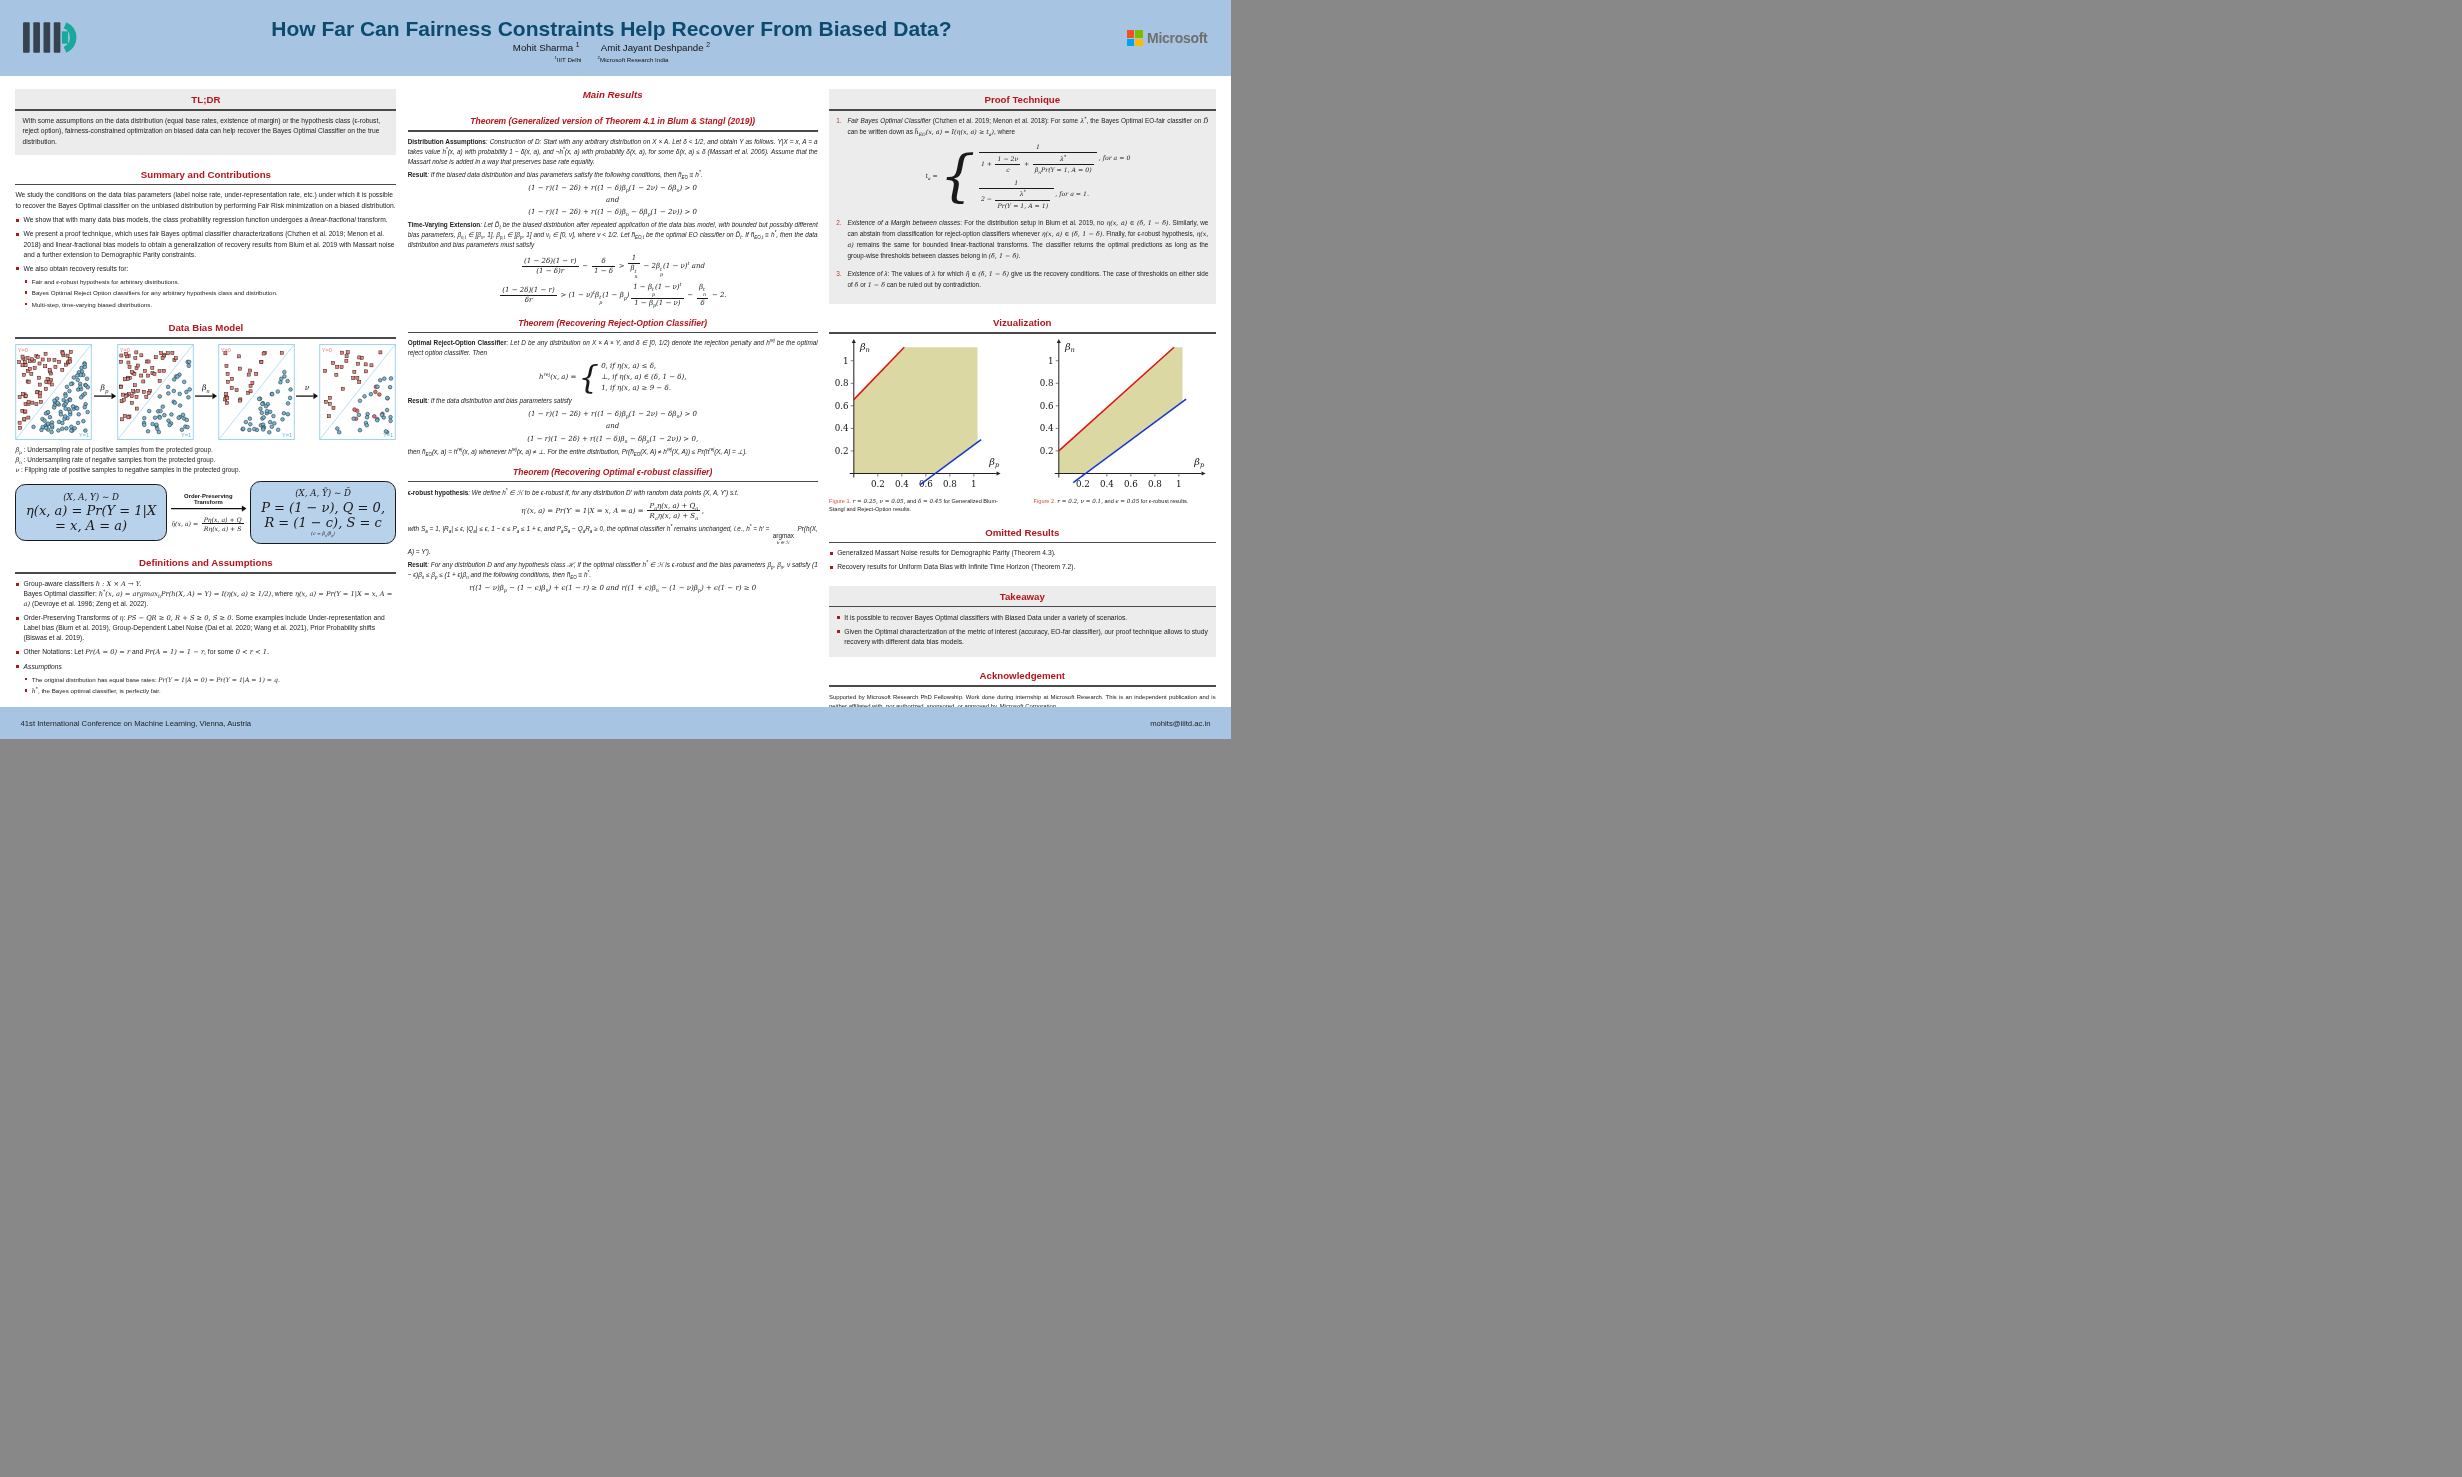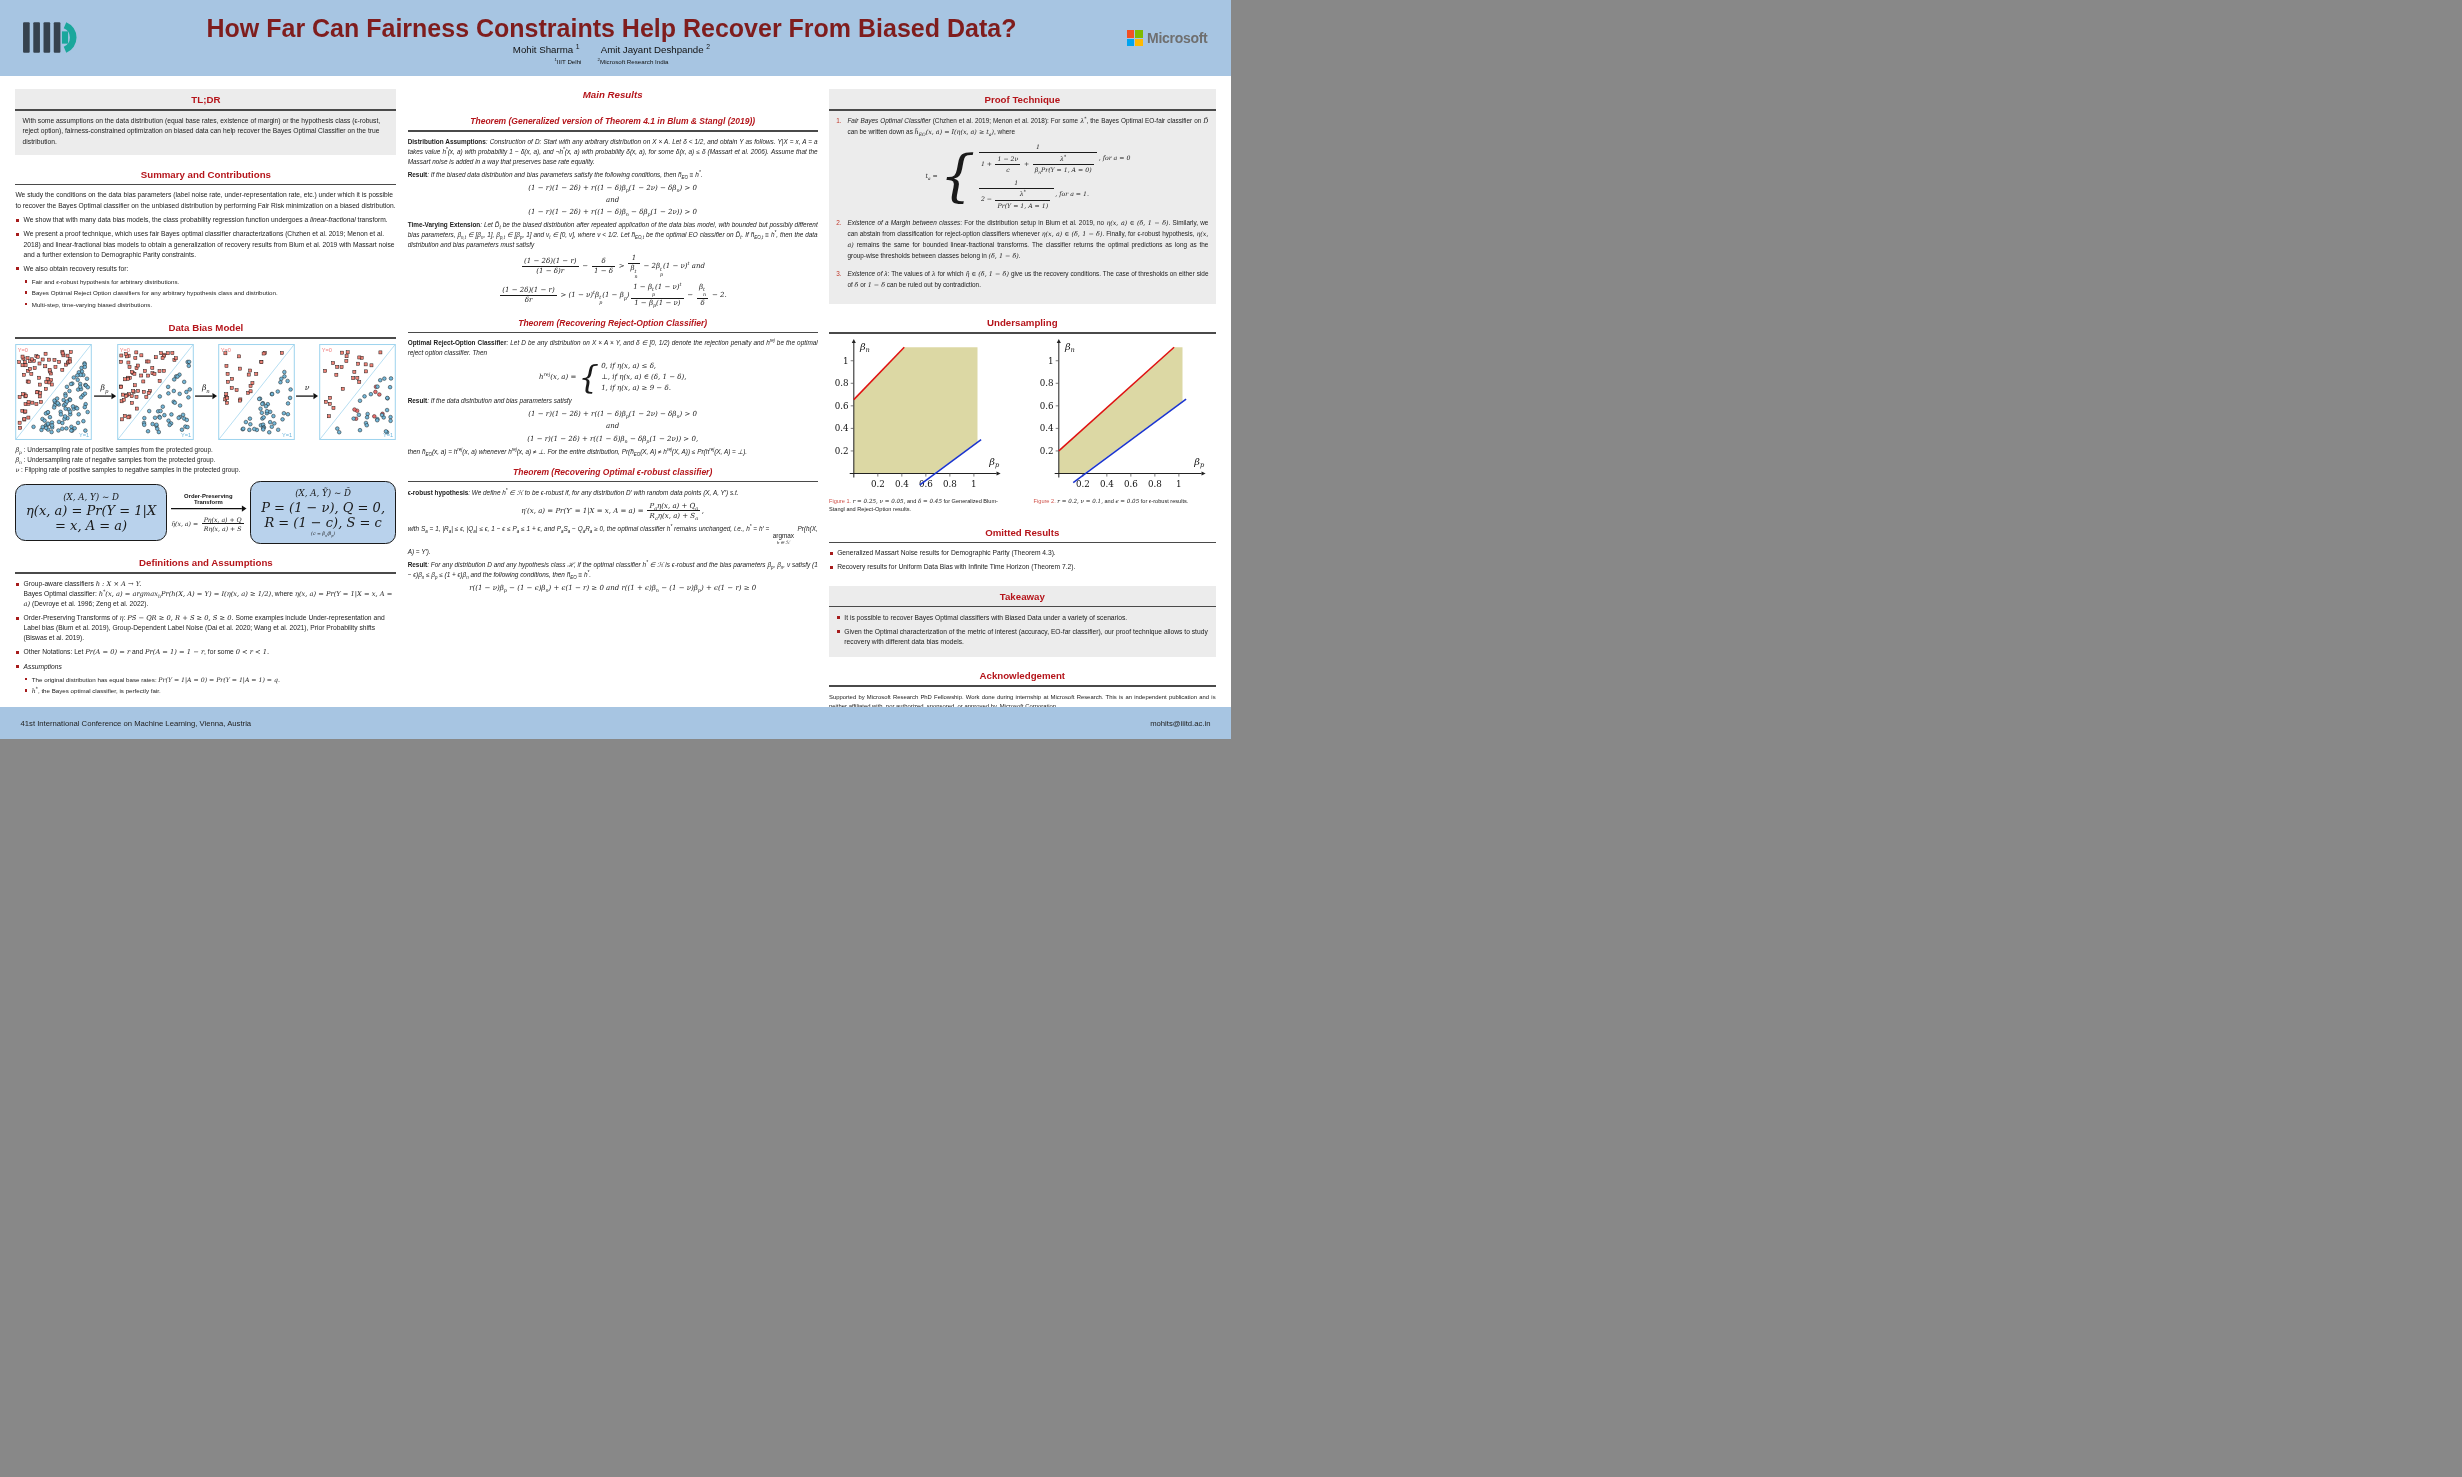--- a/index.html
+++ b/index.html
@@ -3,21 +3,21 @@
 <meta charset="utf-8">
 <style>
   html,body{margin:0;padding:0;background:#888;}
   .poster{position:relative;width:1231px;height:739px;background:#ffffff;
     font-family:"Liberation Sans",sans-serif;color:#1a1a1a;overflow:hidden;}
   
   header{position:absolute;top:0;left:0;right:0;height:76px;background:#a7c5e2;
     display:flex;align-items:center;}
   .logo-iiitd{width:103px;margin-left:20.5px;flex:0 0 auto;}
   .head-center{flex:1;text-align:center;}
-  .head-center h1{margin:3.1px 0 1px 0;font-size:25px;font-weight:bold;color:#7f1d1d;}
+  .head-center h1{margin:3.1px 0 1px 0;font-size:21px;font-weight:bold;color:#0c4a6e;}
   .authors{font-size:9.7px;margin-top:1px;color:#111;}
   .authors .author{margin:0 9.2px;}
   .affils{font-size:6.2px;margin-top:3.1px;color:#111;}
   .affils span.aff{margin:0 7.2px;}
   .logo-ms{width:108px;margin-right:23.6px;flex:0 0 auto;display:flex;align-items:center;justify-content:flex-end;gap:4.1px;}
   .ms-grid{display:grid;grid-template-columns:7.7px 7.7px;grid-template-rows:7.7px 7.7px;gap:1px;}
   .ms-grid span{display:block;}
   .ms-text{font-size:14px;font-weight:bold;color:#6f6f6f;letter-spacing:-0.3px;}
   
   footer{position:absolute;left:0;right:0;bottom:0;height:32px;background:#a7c5e2;
@@ -783,21 +783,21 @@
             <span><span class="eq-em">Existence of a Margin between classes</span>:  For the distribution setup in Blum et al. 2019, no <span class="m">η(x, a) ∈ (δ, 1 − δ)</span>.  Similarly, we can abstain from classification for reject-option classifiers whenever <span class="m">η(x, a) ∈ (δ, 1 − δ)</span>.  Finally, for ϵ-robust hypothesis, <span class="m">η(x, a)</span> remains the same for bounded linear-fractional transforms.  The classifier returns the optimal predictions as long as the group-wise thresholds between classes belong in <span class="m">(δ, 1 − δ)</span>.</span>
           </li>
           <li>
             <span class="pnum">3.</span>
             <span><span class="eq-em">Existence of λ</span>:  The values of <span class="m">λ</span> for which <span class="m">η̃ ∈ (δ, 1 − δ)</span> give us the recovery conditions.  The case of thresholds on either side of <span class="m">δ</span> or <span class="m">1 − δ</span> can be ruled out by contradiction.</span>
           </li>
         </ol>
       </div>
 
       <div class="sec">
-        <h2>Undersampling</h2>
+        <h2>Vizualization</h2>
         <div class="rule"></div>
         <div class="figs">
           <div class="figbox">
             <svg width="180" height="154" viewBox="0 0 350 300">
                 <polygon points="48,262 48,118.13392857142858 146.25,16 288.94642857142856,16 288.94642857142856,201.59821428571428 203.5625,262" fill="#dcd8a4"></polygon>
                 <line x1="40" y1="262" x2="326" y2="262" stroke="#222" stroke-width="2"></line>
                 <polygon points="326,258 334,262 326,266" fill="#222"></polygon>
                 <line x1="48" y1="270" x2="48" y2="8" stroke="#222" stroke-width="2"></line>
                 <polygon points="44,8 48,0 52,8" fill="#222"></polygon>
                 <line x1="94.78571428571428" y1="262" x2="94.78571428571428" y2="268" stroke="#555" stroke-width="1.5"></line>

